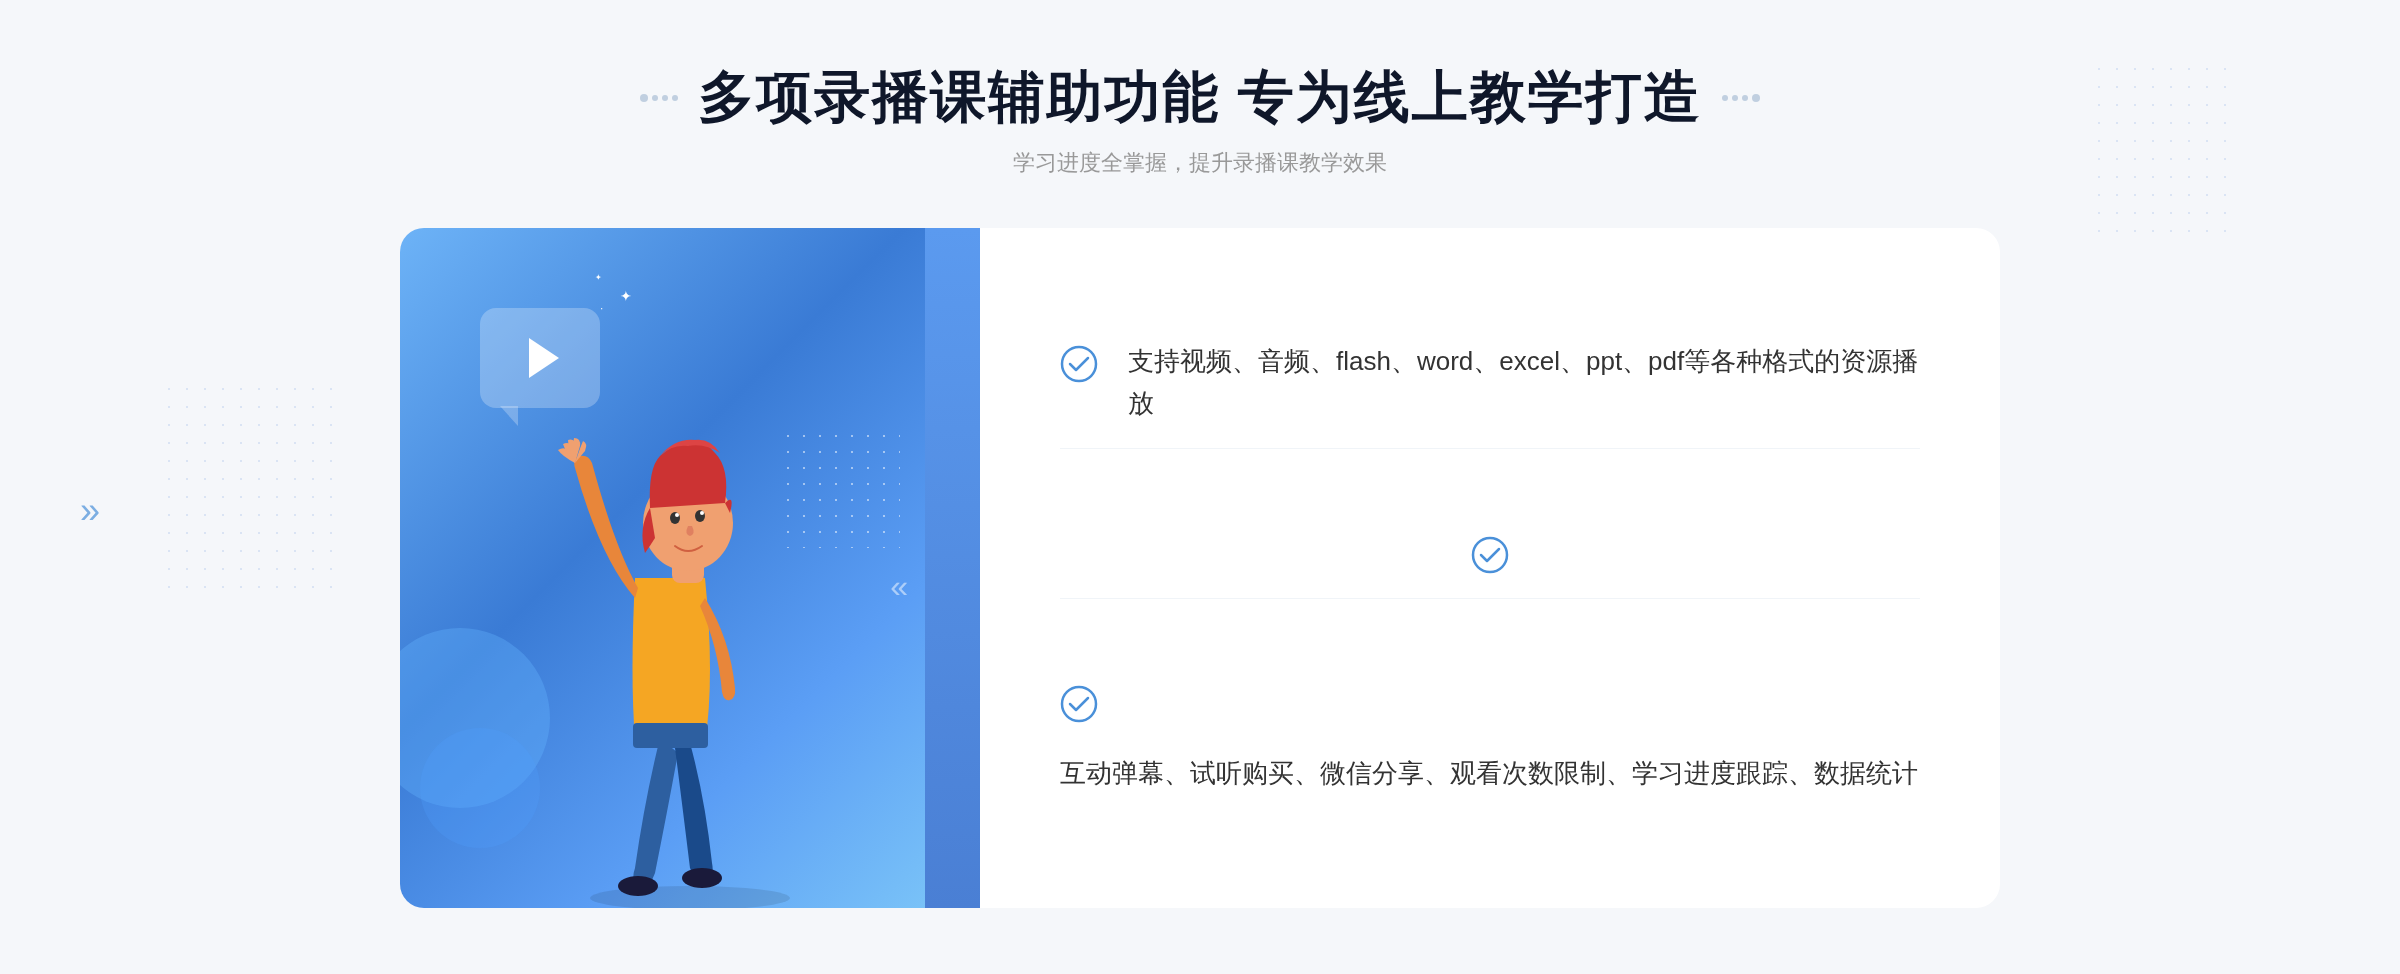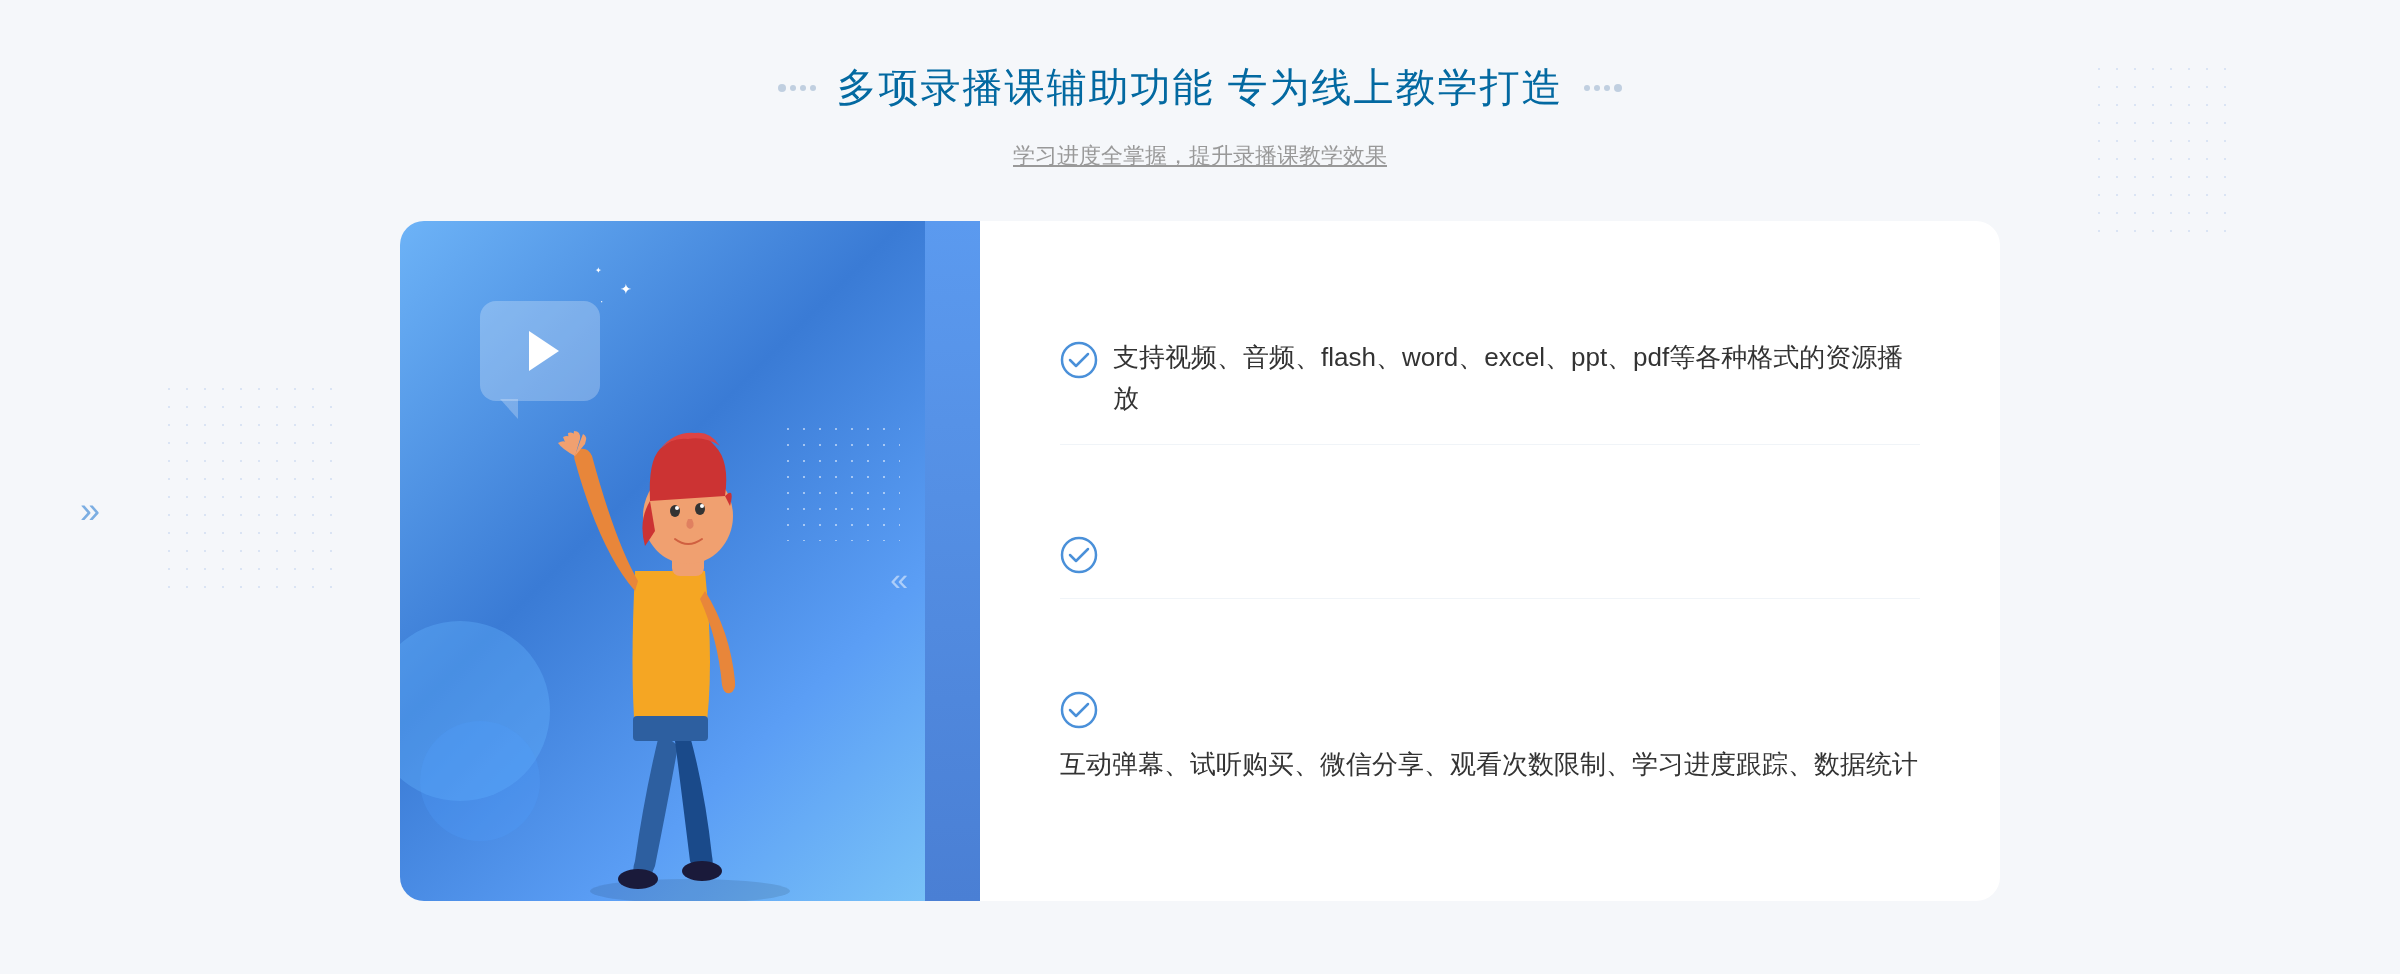--- a/index.html
+++ b/index.html
@@ -86,32 +86,31 @@
       background: #c0cfe0;
       border-radius: 50%;
     }
 
     .header-dot-large {
       width: 8px;
       height: 8px;
     }
 
     .main-title {
-      font-size: 40px;
-      font-weight: 400;
-      color: #0369a1;
+      font-size: 56px;
+      font-weight: 700;
+      color: #0f172a;
       letter-spacing: 2px;
     }
 
     .sub-title {
       font-size: 22px;
       color: #999;
-      margin-top: 26px;
+      margin-top: 12px;
       font-weight: 400;
-      text-decoration: underline;
     }
 
     
     .main-content {
       display: flex;
       align-items: stretch;
       width: 1600px;
       gap: 0;
       position: relative;
     }
@@ -240,23 +239,24 @@
       padding: 60px 80px;
       display: flex;
       flex-direction: column;
       justify-content: space-around;
       min-height: 680px;
     }
 
     .feature-item {
       display: flex;
       align-items: flex-start;
-      gap: 15px;
+      gap: 30px;
       padding: 24px 0;
       border-bottom: 1px solid #f0f4f8;
+      justify-content: center;
     }
 
     .feature-item:last-child {
       border-bottom: none;
       flex-direction: column;
     }
 
     .check-icon {
       width: 38px;
       height: 38px;

